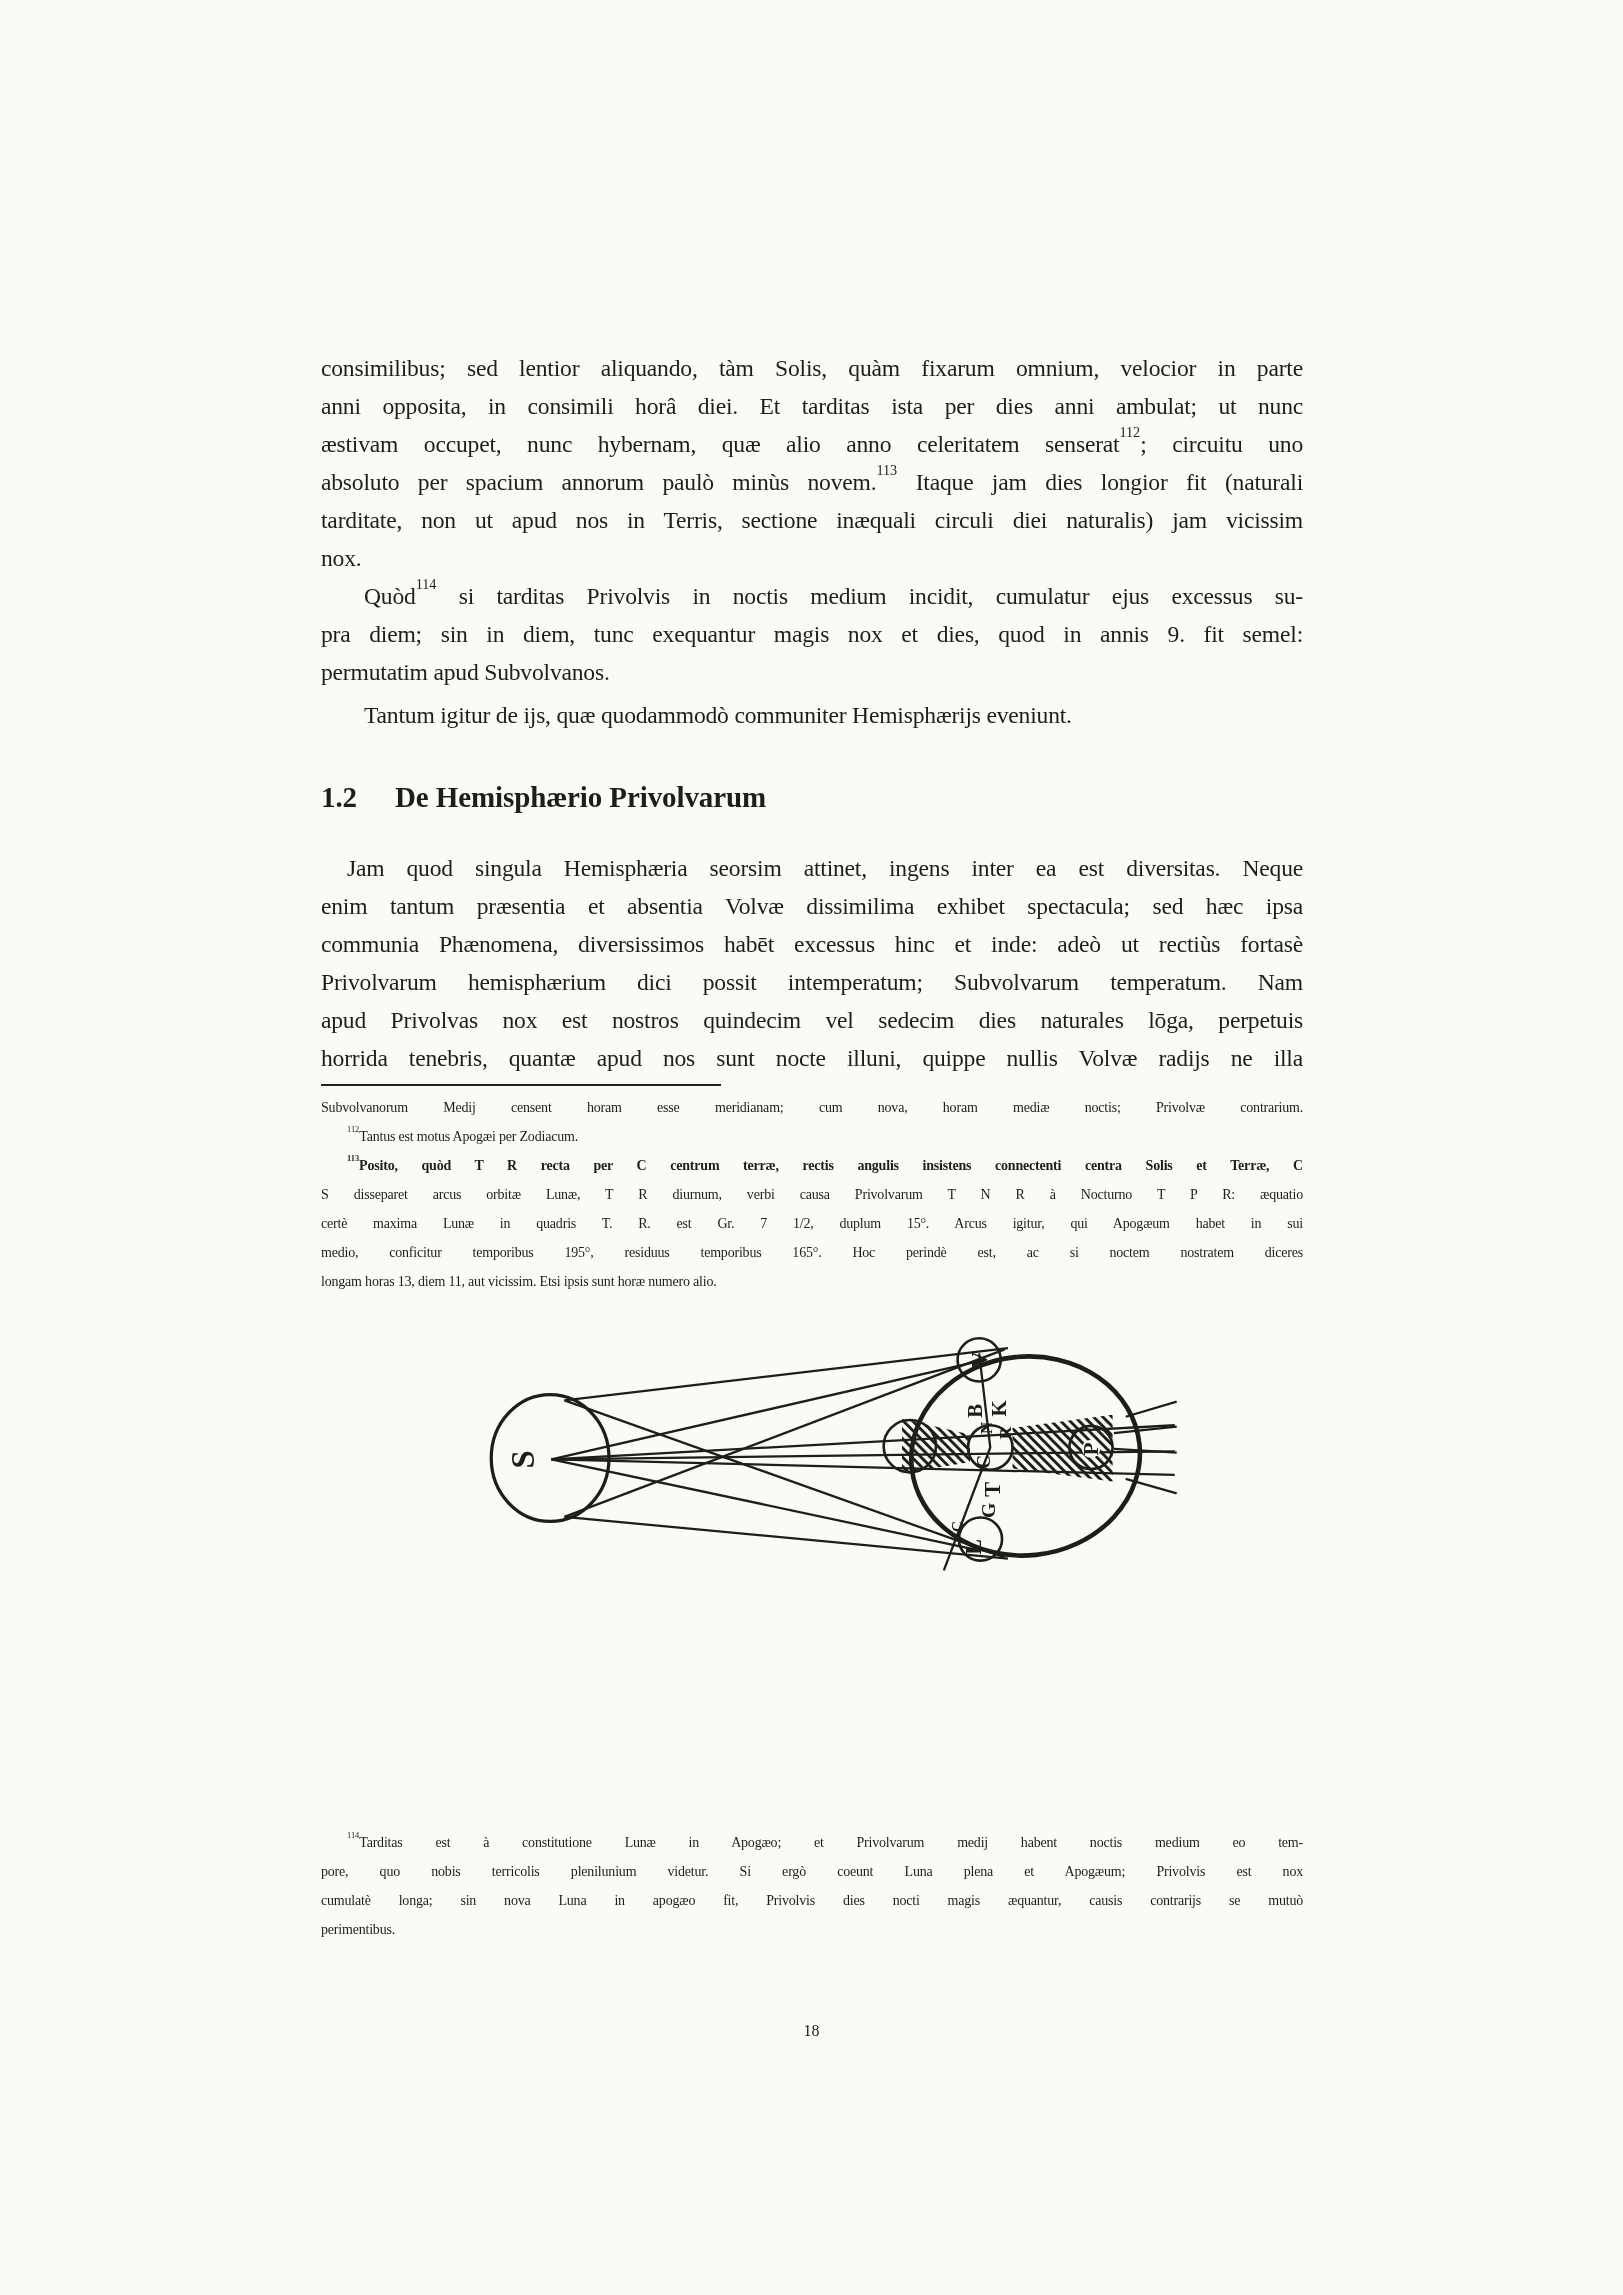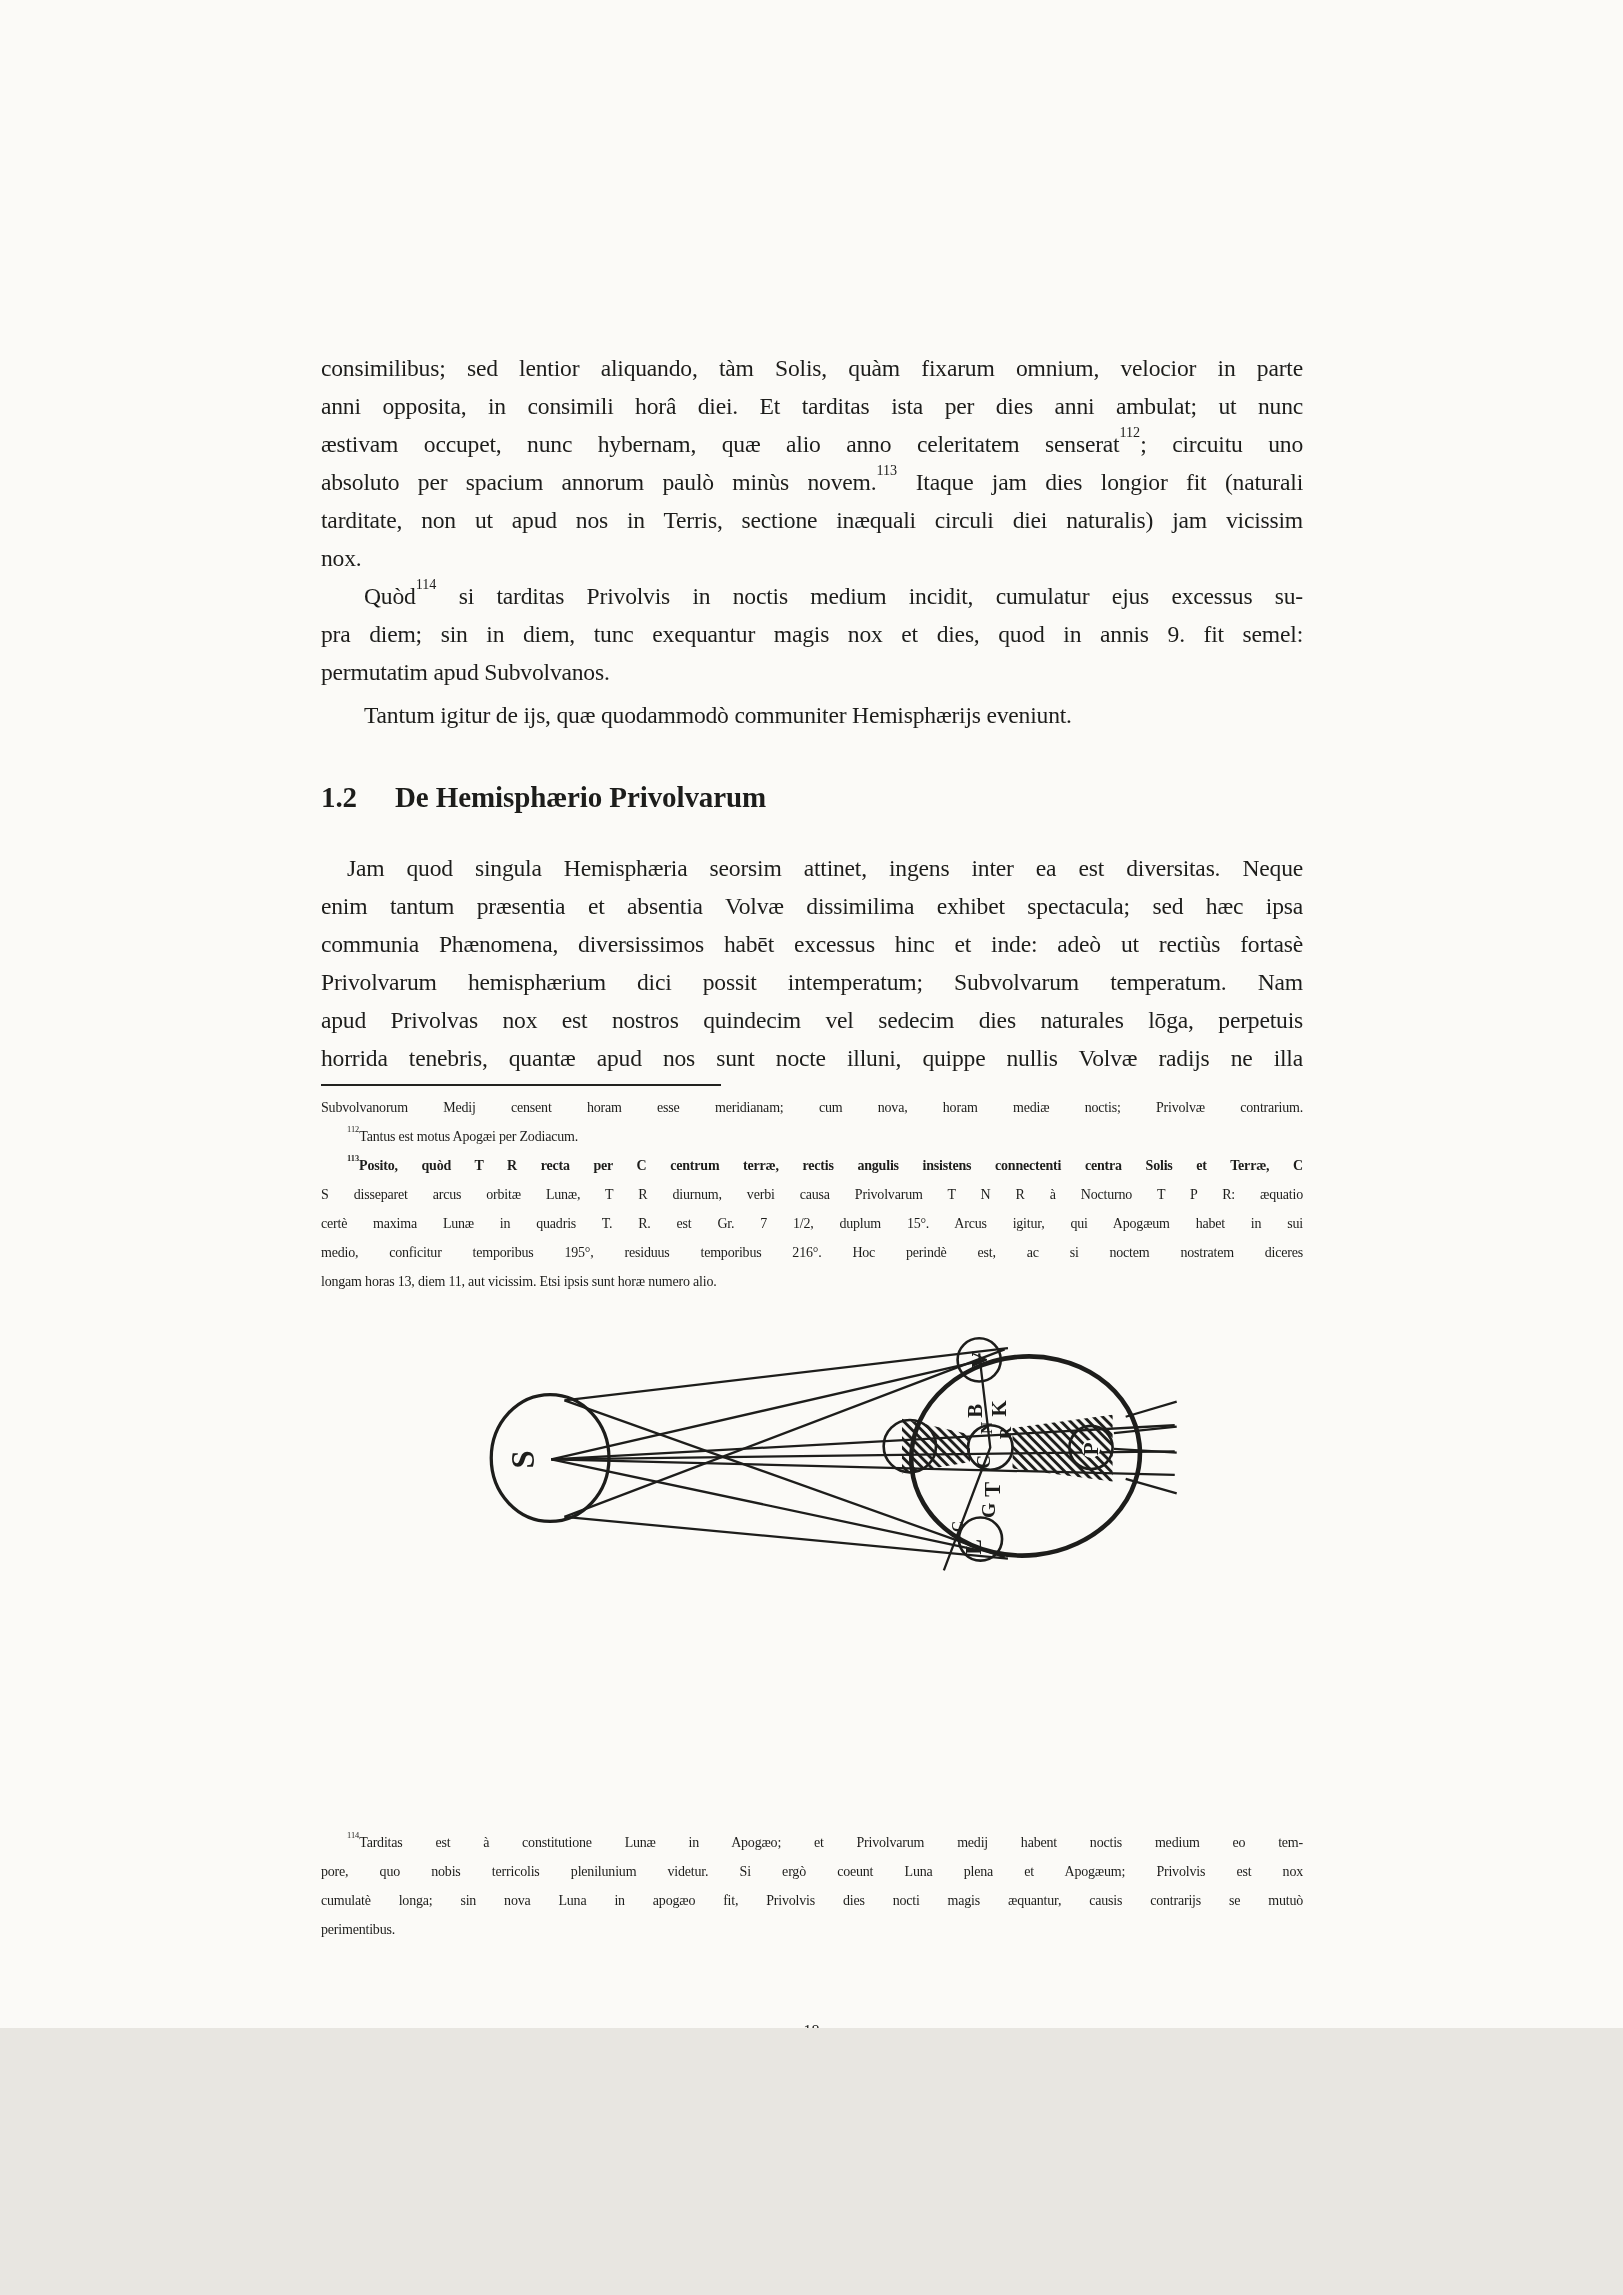--- a/index.html
+++ b/index.html
@@ -1,18 +1,18 @@
 <!DOCTYPE html>
 <html style="font-size:10.5px"><head>
 <meta charset="utf-8">
 <style>
   html,body{margin:0;padding:0;background:#e8e6e1;}
   .page{
     position:relative;
-    width:1623px;height:2028px;
+    width:1623px;height:2295px;
     background:#fbfaf7;
     font-family:"Liberation Serif","DejaVu Serif",serif;
     color:#1d1d1b;
     overflow:hidden;
   }
   .block{position:absolute;left:321px;width:982px;}
   .block .tline{white-space:normal;}
   .body-style{font-size:23.6px;line-height:38px;letter-spacing:-0.2px;}
   .footnote-style{font-size:14px;line-height:29px;letter-spacing:-0.2px;}
   .tline.just{text-align:justify;text-align-last:justify;}
@@ -68,21 +68,21 @@
       <div class="block footnote-style" style="top: 1093px;">
         <div class="tline just">Subvolvanorum Medij censent horam esse meridianam; cum nova, horam mediæ noctis; Privolvæ contrarium.</div>
       </div>
       <div class="block footnote-style" style="top: 1122px;">
         <div class="tline left" style="text-indent: 26px;"><sup>112</sup>Tantus est motus Apogæi per Zodiacum.</div>
       </div>
       <div class="block footnote-style" style="top: 1151px;">
         <div class="tline just" style="text-indent: 26px; font-weight: bold;"><sup>113</sup>Posito, quòd T R recta per C centrum terræ, rectis angulis insistens connectenti centra Solis et Terræ, C</div>
         <div class="tline just">S disseparet arcus orbitæ Lunæ, T R diurnum, verbi causa Privolvarum T N R à Nocturno T P R: æquatio</div>
         <div class="tline just">certè maxima Lunæ in quadris T. R. est Gr. 7 1/2, duplum 15°. Arcus igitur, qui Apogæum habet in sui</div>
-        <div class="tline just">medio, conficitur temporibus 195°, residuus temporibus 216°. Hoc perindè est, ac si noctem nostratem diceres</div>
+        <div class="tline just">medio, conficitur temporibus 195°, residuus temporibus 165°. Hoc perindè est, ac si noctem nostratem diceres</div>
         <div class="tline left">longam horas 13, diem 11, aut vicissim. Etsi ipsis sunt horæ numero alio.</div>
       </div>
       <div class="block footnote-style" style="top: 1828px;">
         <div class="tline just" style="text-indent: 26px;"><sup>114</sup>Tarditas est à constitutione Lunæ in Apogæo; et Privolvarum medij habent noctis medium eo tem-</div>
         <div class="tline just">pore, quo nobis terricolis plenilunium videtur. Si ergò coeunt Luna plena et Apogæum; Privolvis est nox</div>
         <div class="tline just">cumulatè longa; sin nova Luna in apogæo fit, Privolvis dies nocti magis æquantur, causis contrarijs se mutuò</div>
         <div class="tline left">perimentibus.</div>
       </div>
     </div>
 

